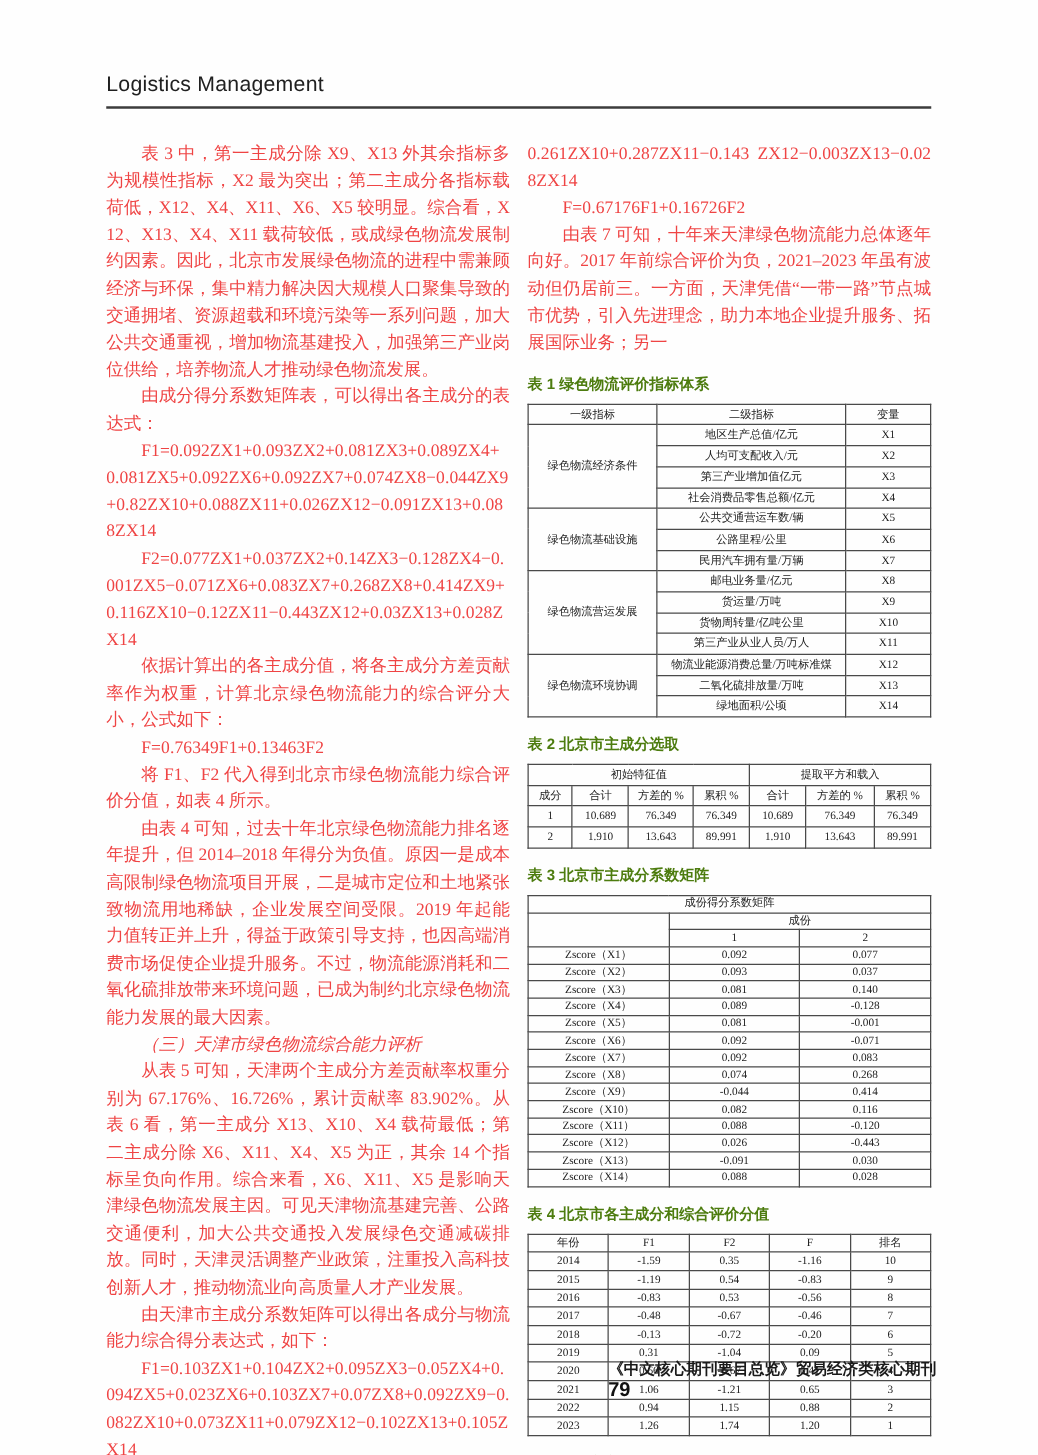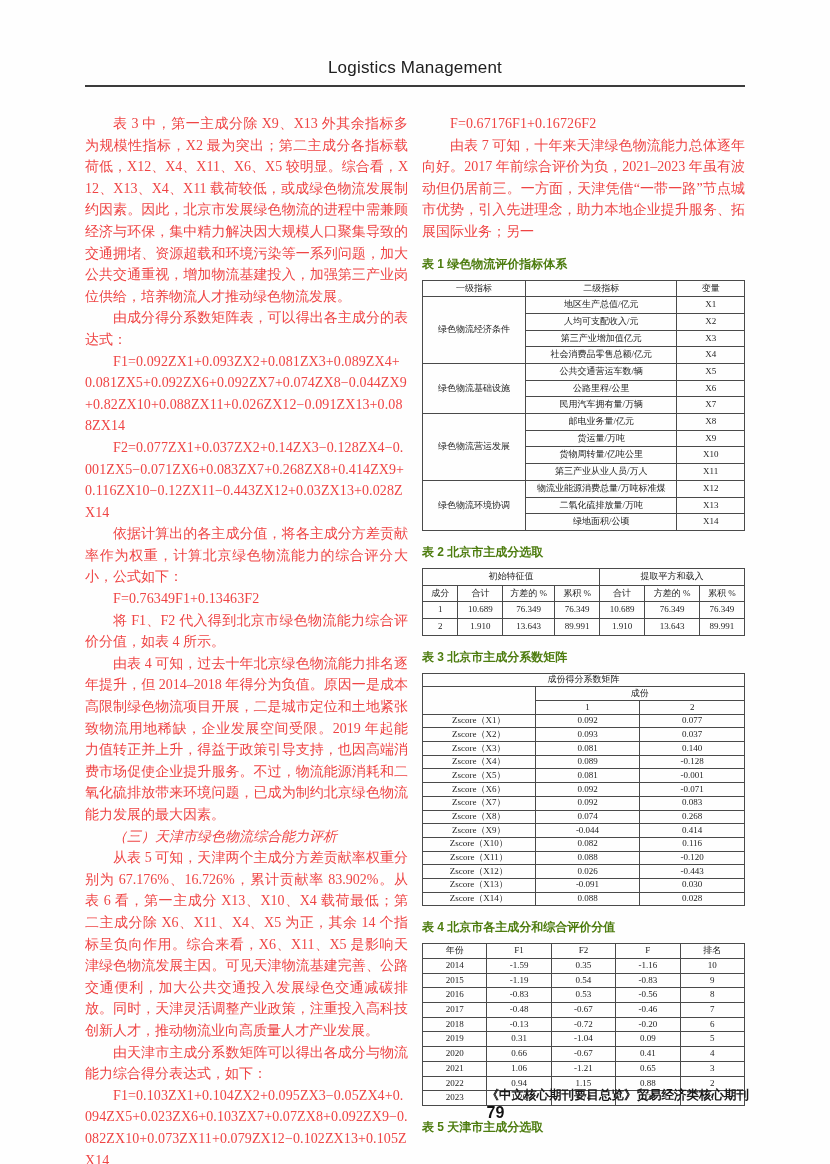--- a/index.html
+++ b/index.html
@@ -4,21 +4,21 @@
 <style>
   * { margin:0; padding:0; box-sizing:border-box; }
   html,body { background:#ffffff; }
   .page {
     width:830px; height:1164px; background:#fefefe; position:relative;
     font-family:"Liberation Serif", serif; color:#1b1b1b;
     padding:58px 85px 0 85px; overflow:hidden;
   }
   
   .hdr-title {
-    text-align:center; font-family:"Liberation Sans", sans-serif;
+    text-align:left; font-family:"Liberation Sans", sans-serif;
     font-size:17px; color:#202020; letter-spacing:0.2px;
   }
   .hdr-rule { border-bottom:2px solid #3c3c3c; margin-top:7px; }
   
   .columns { display:flex; gap:14px; margin-top:26px; }
   .col { width:323px; flex:0 0 323px; }
   p.body {
     font-size:14px; line-height:21.6px; text-align:justify;
     word-break:break-all; color:#ef4444;
   }
@@ -77,20 +77,21 @@
       <p class="body ind">将 F1、F2 代入得到北京市绿色物流能力综合评价分值，如表 4 所示。</p>
       <p class="body ind">由表 4 可知，过去十年北京绿色物流能力排名逐年提升，但 2014–2018 年得分为负值。原因一是成本高限制绿色物流项目开展，二是城市定位和土地紧张致物流用地稀缺，企业发展空间受限。2019 年起能力值转正并上升，得益于政策引导支持，也因高端消费市场促使企业提升服务。不过，物流能源消耗和二氧化硫排放带来环境问题，已成为制约北京绿色物流能力发展的最大因素。</p>
       <p class="body ind kai">（三）天津市绿色物流综合能力评析</p>
       <p class="body ind">从表 5 可知，天津两个主成分方差贡献率权重分别为 67.176%、16.726%，累计贡献率 83.902%。从表 6 看，第一主成分 X13、X10、X4 载荷最低；第二主成分除 X6、X11、X4、X5 为正，其余 14 个指标呈负向作用。综合来看，X6、X11、X5 是影响天津绿色物流发展主因。可见天津物流基建完善、公路交通便利，加大公共交通投入发展绿色交通减碳排放。同时，天津灵活调整产业政策，注重投入高科技创新人才，推动物流业向高质量人才产业发展。</p>
       <p class="body ind">由天津市主成分系数矩阵可以得出各成分与物流能力综合得分表达式，如下：</p>
       <p class="body ind formula">F1=0.103ZX1+0.104ZX2+0.095ZX3−0.05ZX4+0.094ZX5+0.023ZX6+0.103ZX7+0.07ZX8+0.092ZX9−0.082ZX10+0.073ZX11+0.079ZX12−0.102ZX13+0.105ZX14</p>
 
     </section>
 
     <section class="col">
+      <p class="body formula">0.261ZX10+0.287ZX11−0.143 ZX12−0.003ZX13−0.028ZX14</p>
       <p class="body ind formula">F=0.67176F1+0.16726F2</p>
       <p class="body ind">由表 7 可知，十年来天津绿色物流能力总体逐年向好。2017 年前综合评价为负，2021–2023 年虽有波动但仍居前三。一方面，天津凭借“一带一路”节点城市优势，引入先进理念，助力本地企业提升服务、拓展国际业务；另一</p>
 
       <div class="tbl-title">表 1  绿色物流评价指标体系</div>
       <table class="t1">
         <colgroup>
             <col style="width:32%">
             <col style="width:47%">
             <col style="width:21%">
           </colgroup>

